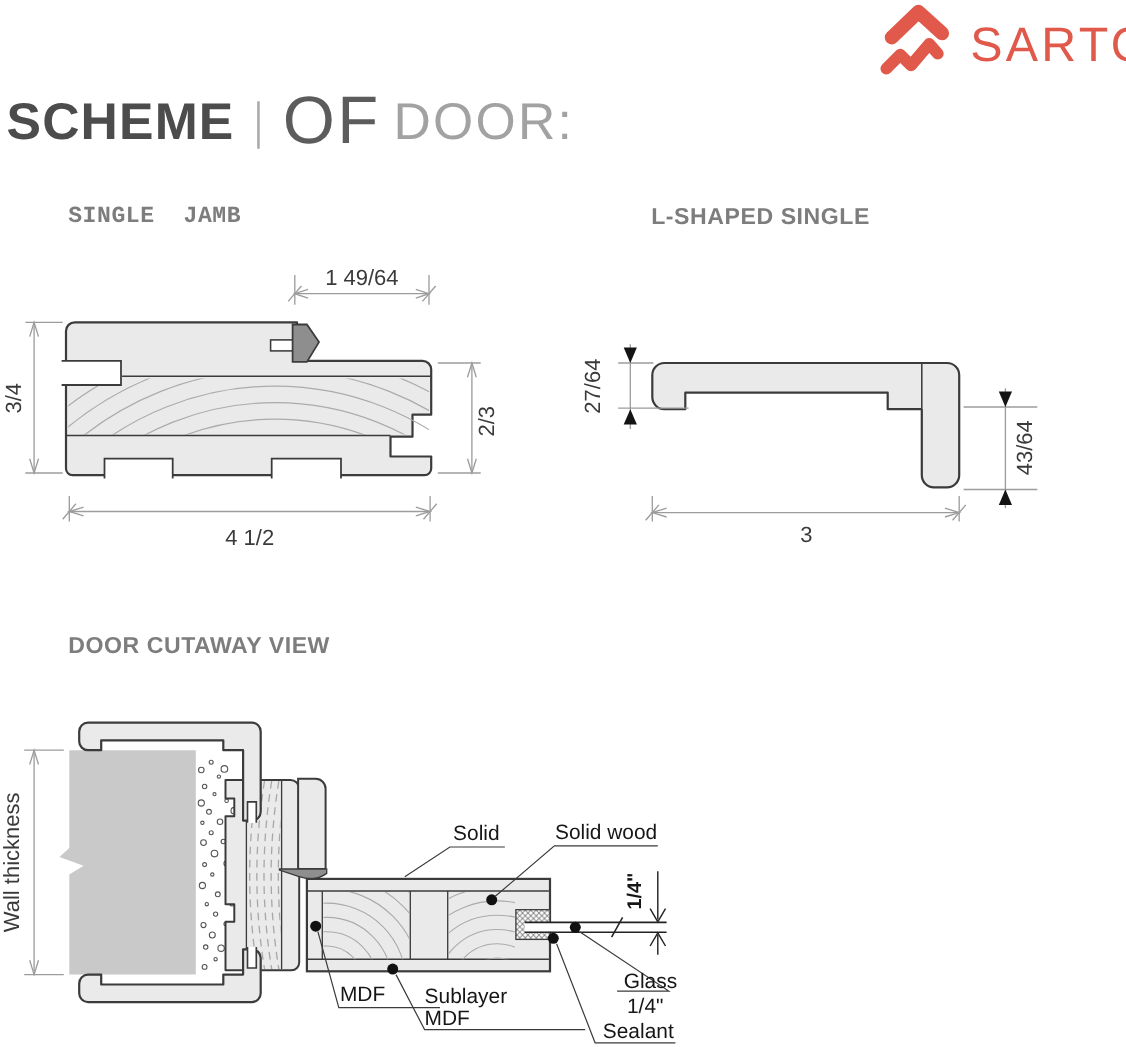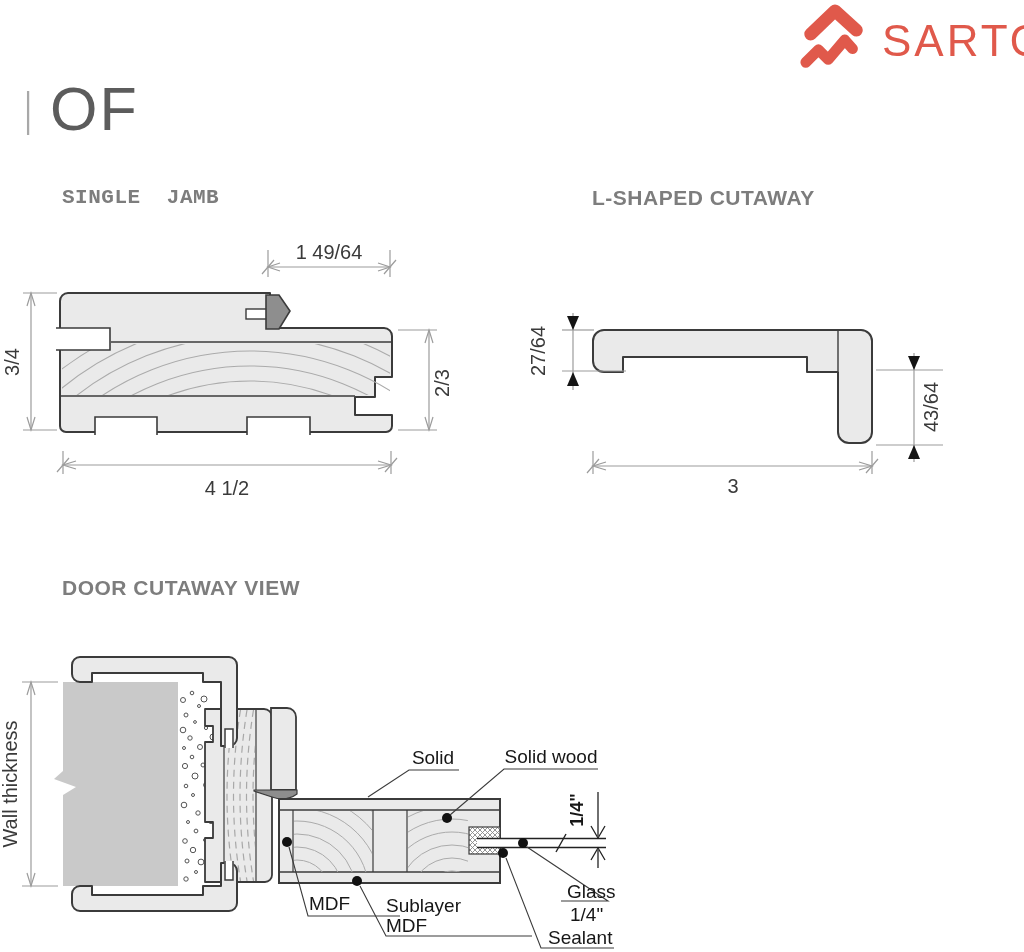--- a/index.html
+++ b/index.html
@@ -26,26 +26,28 @@
 </head>
 <body>
 
 <svg class="abs" id="brand-icon" viewBox="0 0 80 78">
   <path d="M15,35 L40,11 L62,31" fill="none" stroke="#e0594b" stroke-width="13" stroke-linecap="round" stroke-linejoin="round"></path>
   <path d="M10,64 L23,51 L33,61 L50,41 L58,50" fill="none" stroke="#e0594b" stroke-width="11" stroke-linecap="round" stroke-linejoin="round"></path>
 </svg>
 <div class="abs" id="brand-name">SARTO</div>
 
 <div class="abs" id="title">
+  <span class="t-primary">SCHEME</span>
   <span class="t-sep">|</span>
   <span class="t-sec-dark">OF</span>
+  <span class="t-sec-light">DOOR:</span>
 </div>
 
 <div class="abs section-heading" id="h-jamb">SINGLE  JAMB</div>
-<div class="abs section-heading" id="h-casing">L-SHAPED CUTAWAY</div>
+<div class="abs section-heading" id="h-casing">L-SHAPED SINGLE</div>
 <div class="abs section-heading" id="h-cutaway">DOOR CUTAWAY VIEW</div>
 
 <svg class="abs" id="drawing" width="1024" height="952" viewBox="0 0 1024 952">
   <defs>
     <clipPath id="clip-jamb-band">
         <rect x="62" y="344" width="328" height="51"></rect>
       </clipPath>
     <clipPath id="clip-vjamb">
         <rect x="225" y="710" width="30" height="171"></rect>
       </clipPath>

